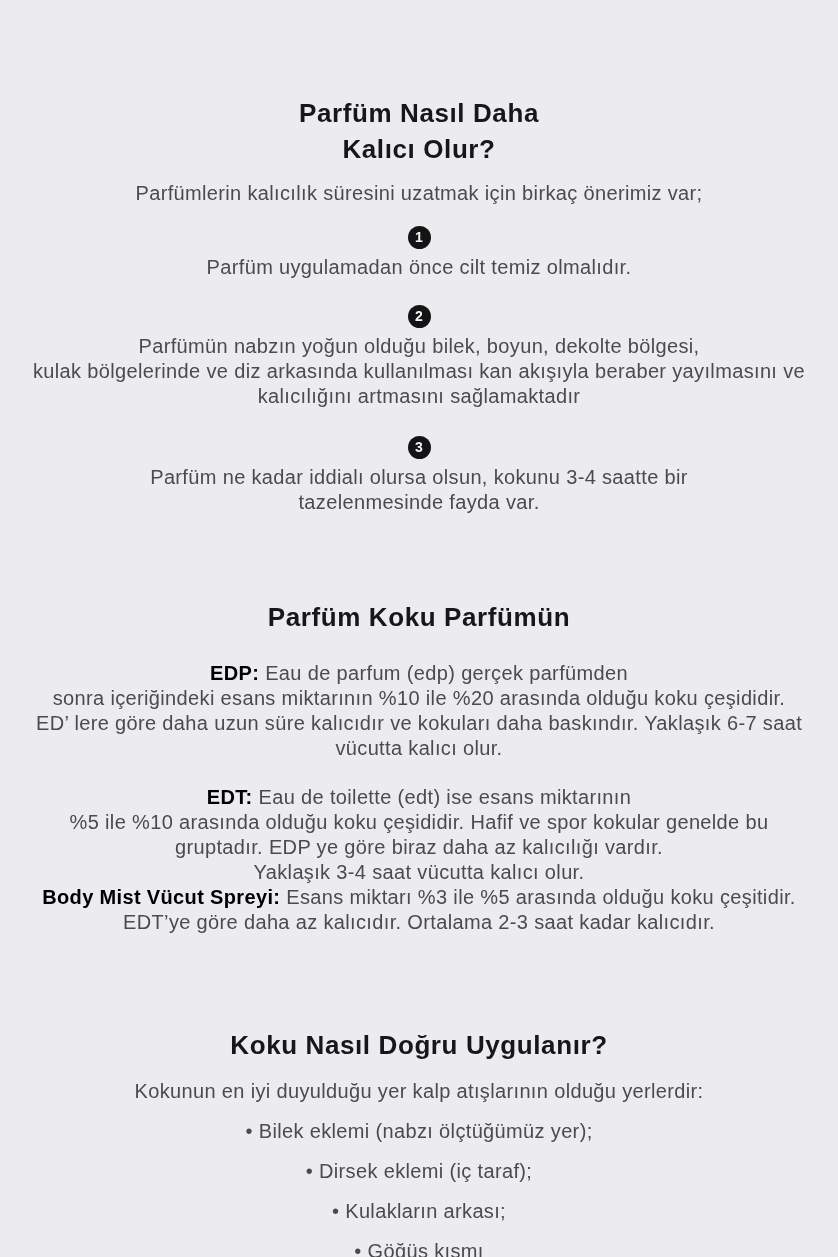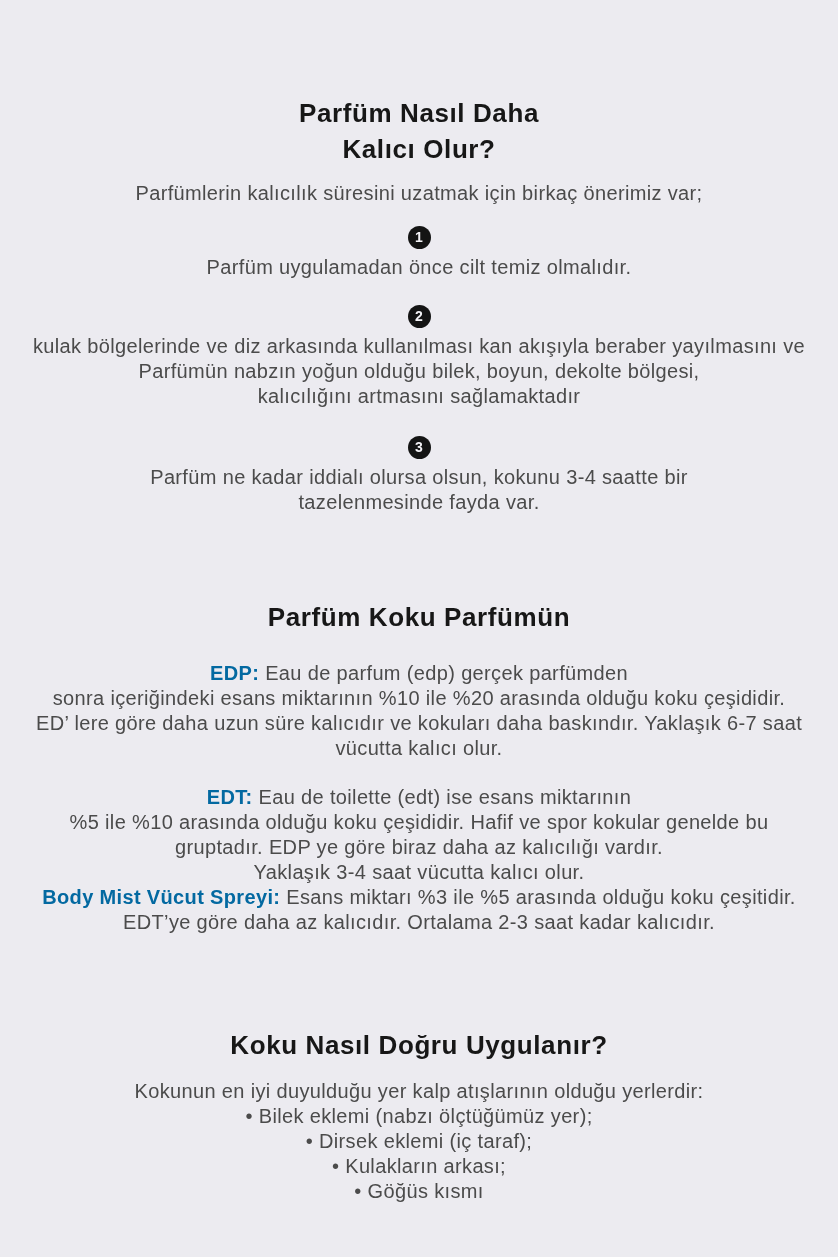--- a/index.html
+++ b/index.html
@@ -60,26 +60,26 @@
     font-weight: 700;
     line-height: 23px;
     text-align: center;
   }
   
   .item-edp  { margin-top: 26px; }
   .item-edt  { margin-top: 24px; }
   .item-mist { }
   .lead-label {
     font-weight: 700;
-    color: #0369a1;
+    color: #000000;
     letter-spacing: 0.35px;
   }
   
   .intro-3 { margin-top: 16px; }
-  .bullet-line { margin: 0; }
+  .bullet-line { margin: 15px; }
 </style>
 </head>
 <body>
 
 <main class="page">
 
   <section>
     <h1 class="heading heading-top">
       <span>Parfüm Nasıl Daha</span><br>
       <span>Kalıcı Olur?</span>
@@ -90,22 +90,22 @@
       <div class="badge-row">
         <span class="badge">1</span>
       </div>
       <p class="body-line">Parfüm uygulamadan önce cilt temiz olmalıdır.</p>
     </div>
 
     <div class="tip tip-2">
       <div class="badge-row">
         <span class="badge">2</span>
       </div>
+      <p class="body-line">Parfümün nabzın yoğun olduğu bilek, boyun, dekolte bölgesi,</p>
       <p class="body-line">kulak bölgelerinde ve diz arkasında kullanılması kan akışıyla beraber yayılmasını ve</p>
-      <p class="body-line">Parfümün nabzın yoğun olduğu bilek, boyun, dekolte bölgesi,</p>
       <p class="body-line">kalıcılığını artmasını sağlamaktadır</p>
     </div>
 
     <div class="tip tip-3">
       <div class="badge-row">
         <span class="badge">3</span>
       </div>
       <p class="body-line">Parfüm ne kadar iddialı olursa olsun, kokunu 3-4 saatte bir</p>
       <p class="body-line">tazelenmesinde fayda var.</p>
     </div>

